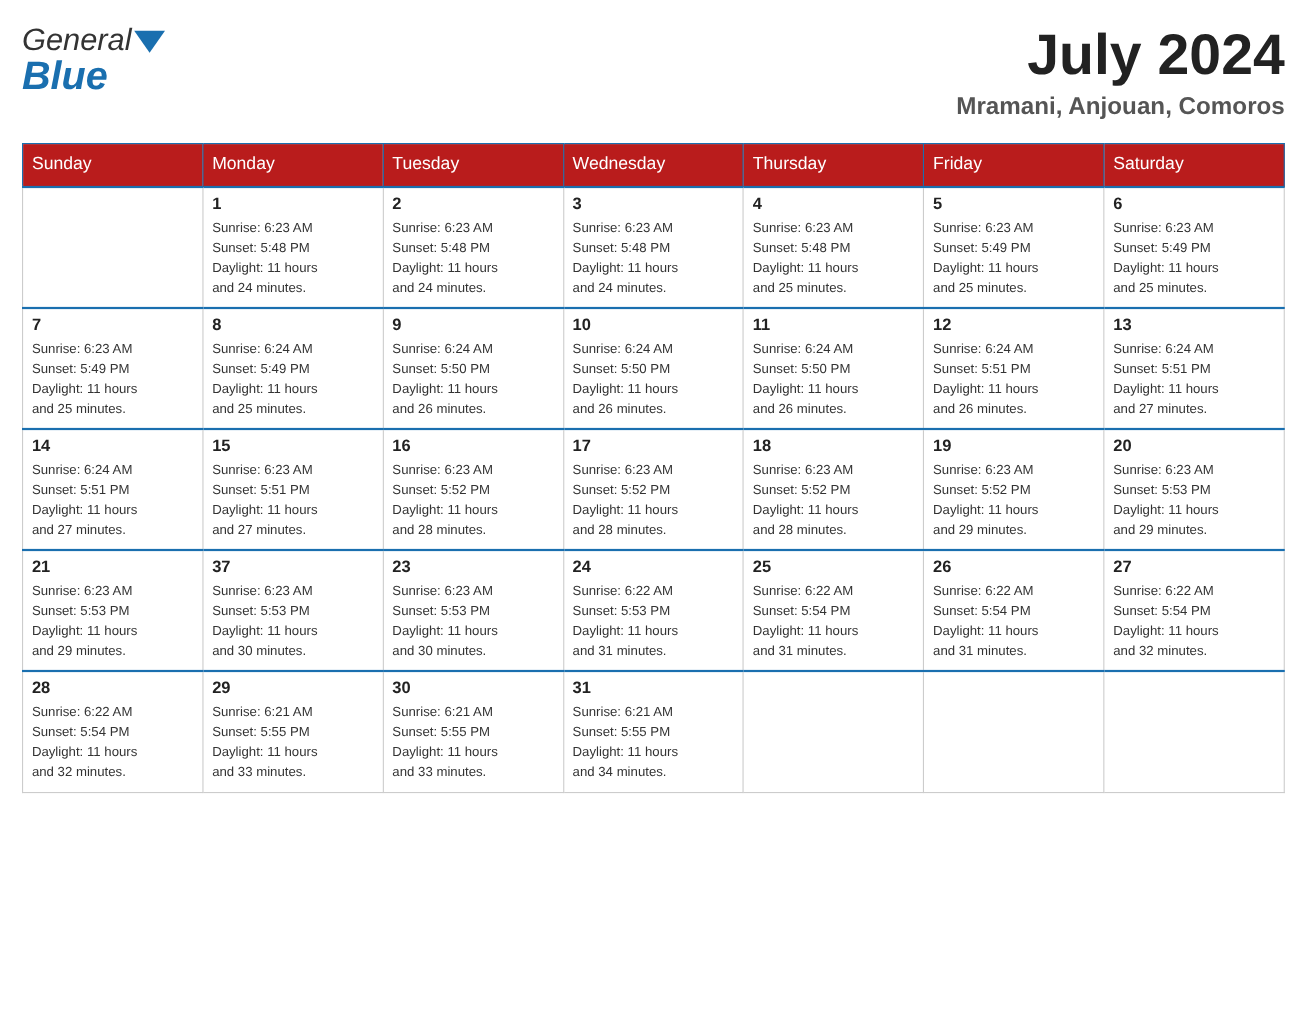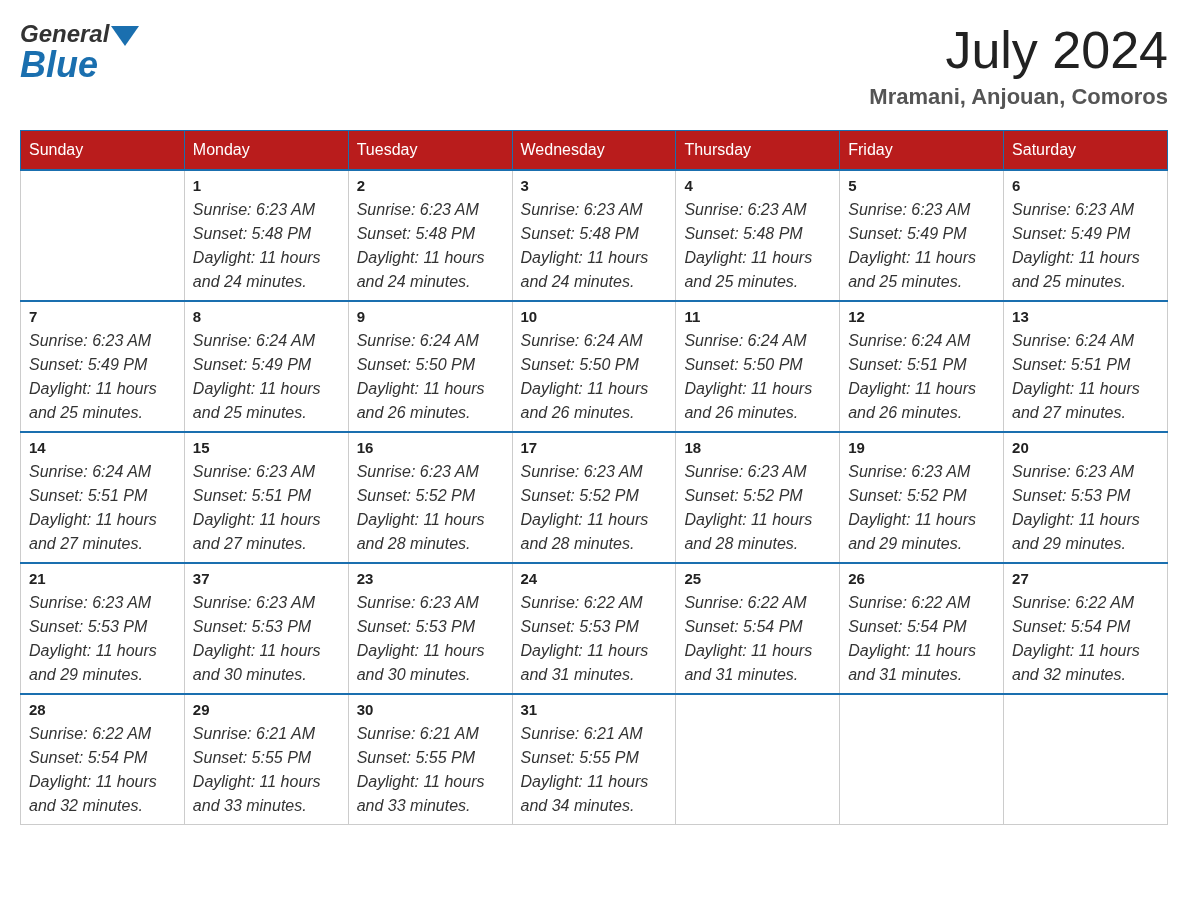--- a/index.html
+++ b/index.html
@@ -19,22 +19,22 @@
     .logo {
       display: flex;
       flex-direction: column;
       align-items: flex-start;
     }
     .logo-top {
       display: flex;
       align-items: center;
     }
     .logo-general {
-      font-size: 24px;
-      font-weight: bold;
+      font-size: 28px;
+      font-weight: normal;
       color: #333;
       font-style: italic;
     }
     .logo-triangle {
       width: 0;
       height: 0;
       border-left: 14px solid transparent;
       border-right: 14px solid transparent;
       border-top: 20px solid #1a6faf;
       margin-left: 2px;
@@ -45,21 +45,21 @@
       font-weight: bold;
       color: #1a6faf;
       font-style: italic;
       margin-top: -4px;
     }
     .title-section {
       text-align: right;
     }
     .month-year {
       font-size: 52px;
-      font-weight: normal;
+      font-weight: bold;
       color: #222;
     }
     .location {
       font-size: 22px;
       color: #555;
       margin-top: 4px;
       font-weight: bold;
     }
     .calendar-table {
       width: 100%;
@@ -82,24 +82,23 @@
       width: 14.28%;
       height: 110px;
     }
     .day-number {
       font-size: 15px;
       font-weight: bold;
       color: #222;
       margin-bottom: 4px;
     }
     .day-info {
-      font-size: 16px;
+      font-size: 12px;
       color: #333;
       line-height: 1.5;
-      font-style: italic;
     }
     .empty-cell {
       border-top: 2px solid #1a6faf;
       background: #fff;
     }
   </style>
 </head>
 <body>
 
 <div class="header">

